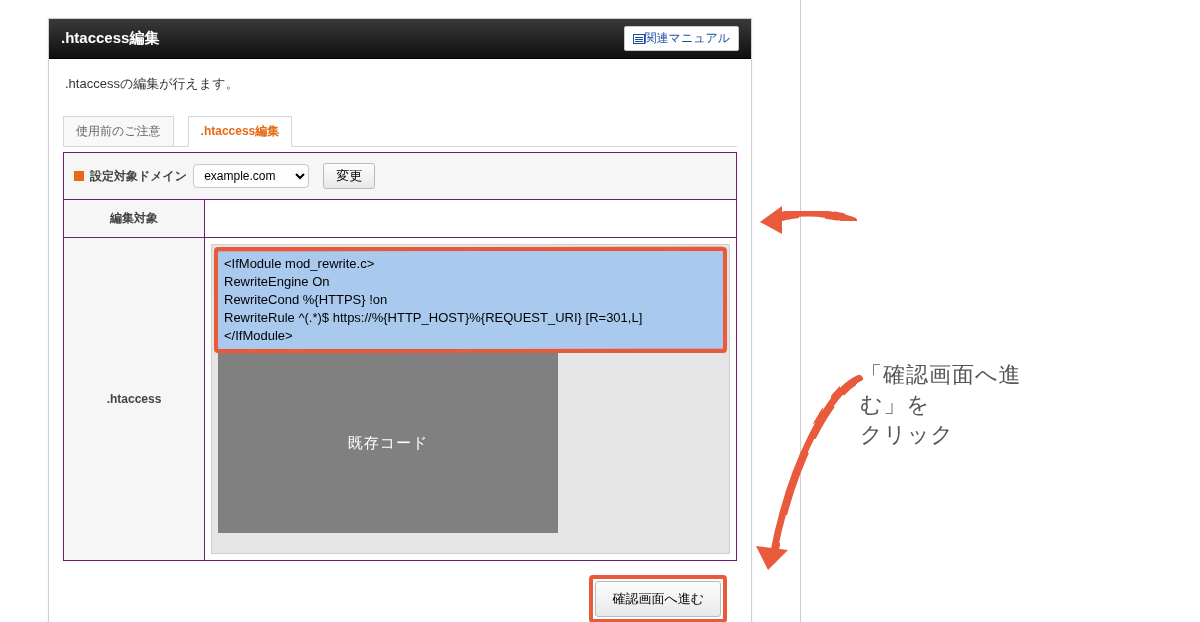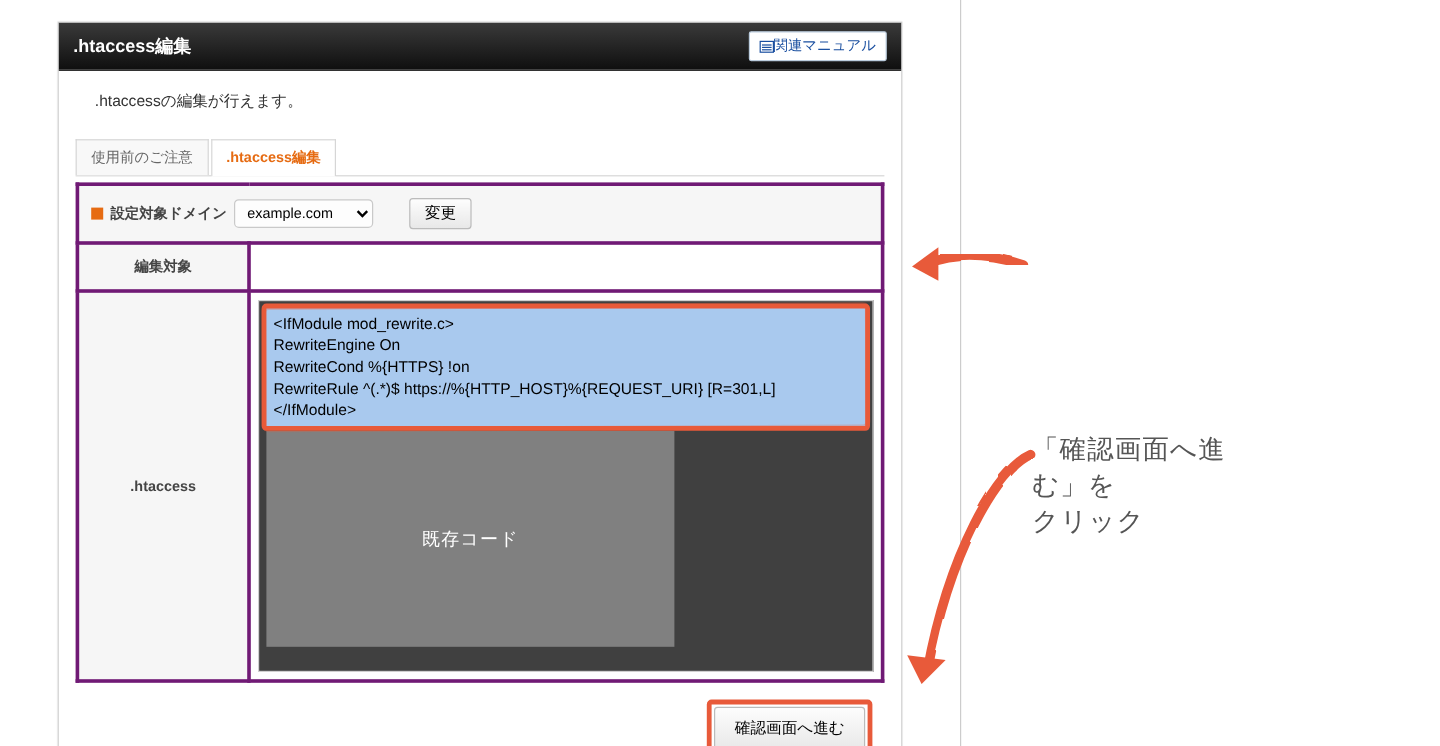--- a/index.html
+++ b/index.html
@@ -64,28 +64,28 @@
     content:"";
     position:absolute; left:1px; top:2px; width:8px; height:1px; background:#1a4fa0;
     box-shadow:0 2px 0 #1a4fa0, 0 4px 0 #1a4fa0;
   }
 
   .panel-body {
     padding: 16px 14px 14px 14px;
   }
   .desc {
     font-size: 13px;
-    margin: 0 0 22px 16px;
+    margin: 0 0 22px 2px;
   }
 
   
   .tabs {
     display: flex;
     align-items: flex-end;
-    gap: 0;
+    gap: 12px;
     border-bottom: 1px solid #d6d6d6;
     margin: 0 0 -1px 0;
   }
   .tab {
     font-size: 12px;
     padding: 6px 12px;
     border: 1px solid #d6d6d6;
     border-bottom: none;
     background: #f8f8f8;
     color: #666;
@@ -102,21 +102,21 @@
   }
 
   table.settings {
     width: 100%;
     border: 1px solid #d6d6d6;
     border-collapse: collapse;
     font-size: 12px;
     margin-top: 6px;
   }
   table.settings td {
-    border: 3px solid #701a75;
+    border: 1px solid #701a75;
     padding: 10px 10px;
   }
   td.lbl {
     width: 120px;
     text-align: center;
     background: #f6f6f6;
     font-weight: bold;
     color: #444;
     vertical-align: middle;
   }
@@ -136,21 +136,21 @@
     width: 10px; height: 10px;
     background: #e66b12;
     display: inline-block;
   }
   select.domain-select {
     font-size: 12px;
     padding: 3px 16px 3px 6px;
     border: 1px solid #c9c9c9;
     background: #fdfdfd;
     border-radius: 4px;
-    margin-right: 24px;
+    margin-right: 8px;
     appearance: auto;
   }
   .btn {
     font-size: 13px;
     padding: 3px 12px;
     background: linear-gradient(#fdfdfd,#e8e8e8);
     border: 1px solid #bbb;
     border-radius: 3px;
     cursor: pointer;
   }
@@ -160,21 +160,21 @@
   }
 
   
   .code-cell {
     background: #fff;
     padding: 6px !important;
   }
   .ta-wrap {
     width: 100%;
     height: 310px;
-    background: #404040;
+    background: #e5e5e5;
     border: 1px solid #d0d0d0;
     box-sizing: border-box;
     overflow: hidden;
     font-family: Arial, sans-serif;
     font-size: 13px;
     position: relative;
   }
   .highlight-box {
     position: relative;
     border: 4px solid #e85a3a;

